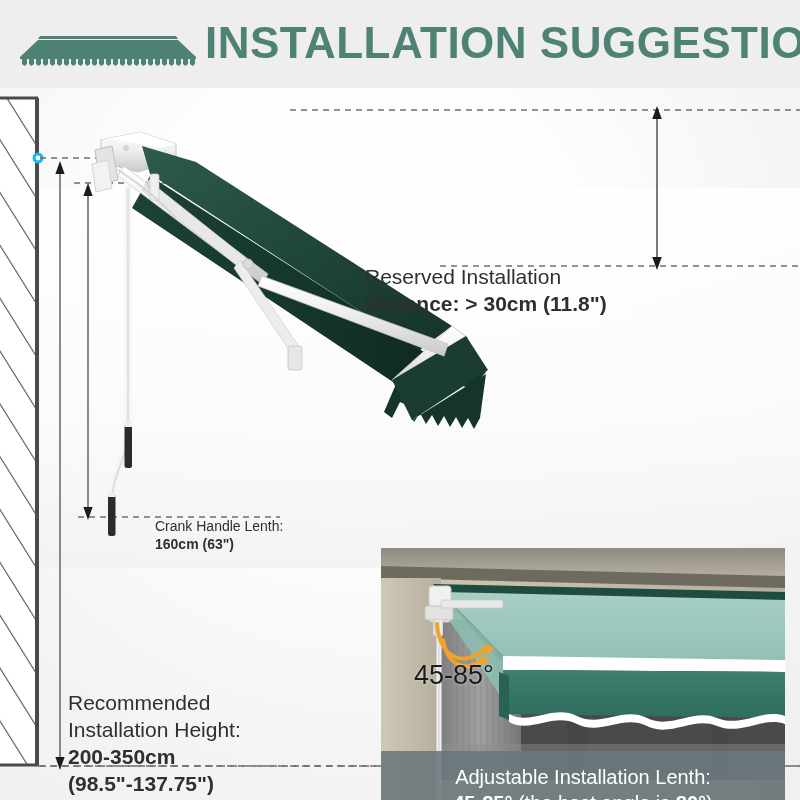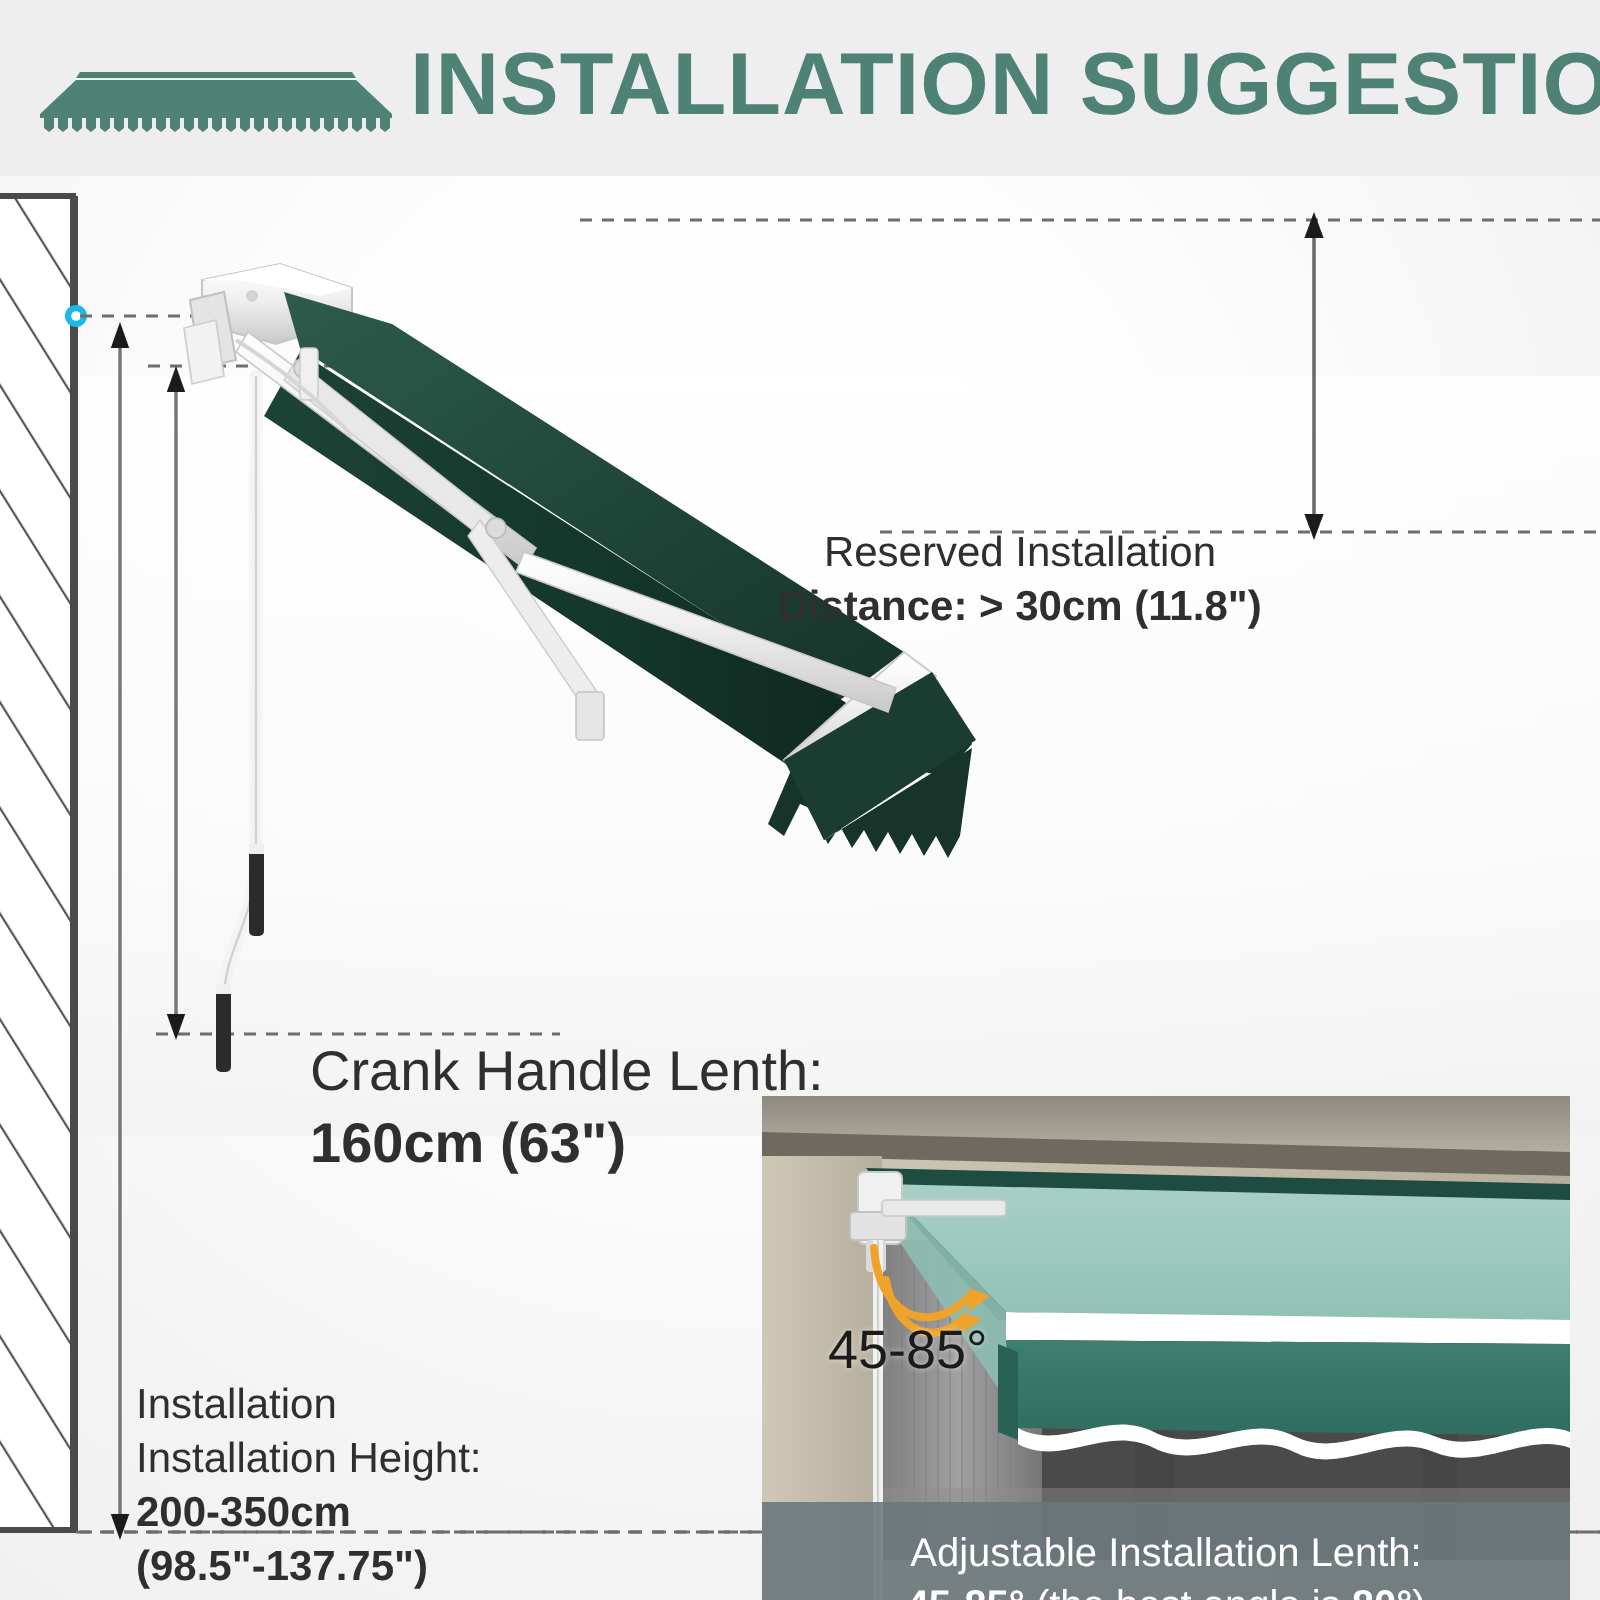--- a/index.html
+++ b/index.html
@@ -42,22 +42,22 @@
 
   
   .note{
     position:absolute;color:#2f2f2f;
     font-family:"Liberation Sans", sans-serif;
     line-height:1.28;
   }
   .note .ln1{font-weight:400;}
   .note .ln2{font-weight:700;}
 
-  #note-reserved{left:365px;top:176px;width:290px;text-align:center;font-size:21px;}
-  #note-crank{left:155px;top:430px;width:260px;font-size:28px;}
+  #note-reserved{left:365px;top:176px;width:290px;font-size:21px;}
+  #note-crank{left:155px;top:430px;width:260px;font-size:14px;}
   #note-height{left:68px;top:602px;width:300px;font-size:21px;}
 
   
   .photo{
     position:absolute;left:381px;top:460px;width:404px;height:281px;
     overflow:hidden;
     background:#b8b09c;
   }
   .photo-caption{
     position:absolute;left:0;bottom:0;width:100%;height:78px;
@@ -239,21 +239,21 @@
       <div class="ln1">Reserved Installation</div>
       <div class="ln2">Distance: &gt; 30cm (11.8")</div>
     </div>
 
     <div class="note" id="note-crank">
       <div class="ln1">Crank Handle Lenth:</div>
       <div class="ln2">160cm (63")</div>
     </div>
 
     <div class="note" id="note-height">
-      <div class="ln1">Installation</div>
+      <div class="ln1">Recommended</div>
       <div class="ln1">Installation Height:</div>
       <div class="ln2">200-350cm</div>
       <div class="ln2">(98.5"-137.75")</div>
     </div>
 
     <div class="photo">
       <svg width="404" height="281" viewBox="0 0 404 281" style="position:absolute;left:0;top:0;">
         <defs>
           <linearGradient id="soffit" x1="0" y1="0" x2="0" y2="1">
             <stop offset="0%" stop-color="#8e8a80"></stop>

